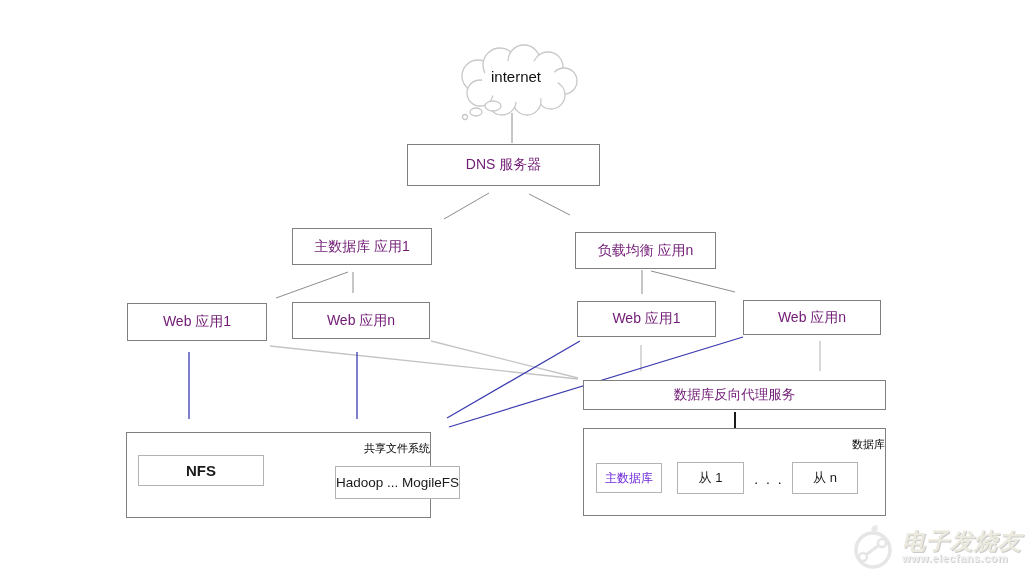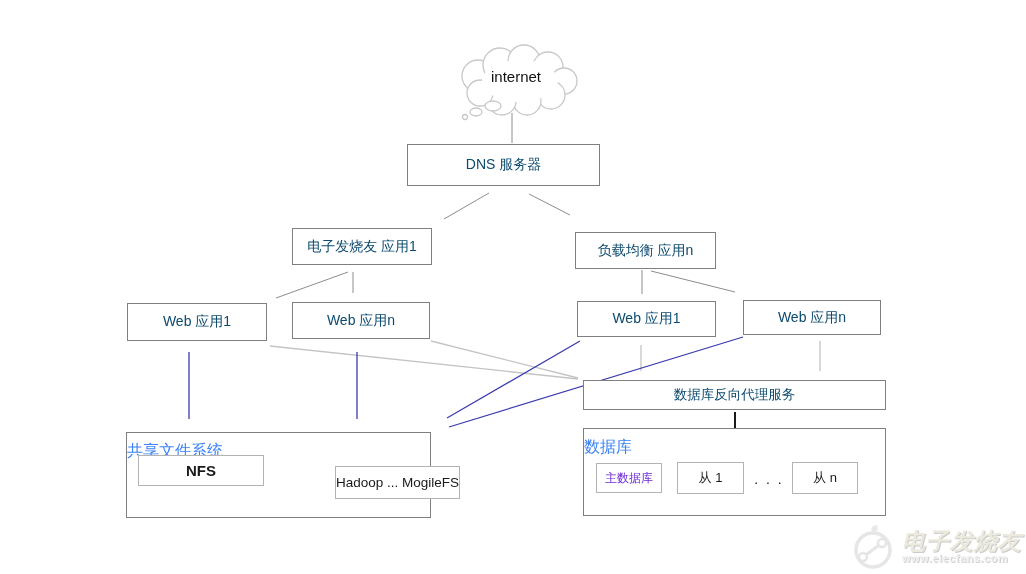--- a/index.html
+++ b/index.html
@@ -7,29 +7,29 @@
   body { font-family:"Liberation Sans","DejaVu Sans",sans-serif; }
   #canvas {
     position:relative; width:1026px; height:574px; background:#ffffff;
     overflow:hidden;
   }
   #wires { position:absolute; left:0; top:0; z-index:0; }
   .node {
     position:absolute; z-index:2; background:#ffffff;
     border:1px solid #7f7f7f;
     display:flex; align-items:center; justify-content:center;
-    font-size:14px; color:#0c4a6e; white-space:nowrap;
+    font-size:14px; color:#701a75; white-space:nowrap;
   }
   .container-node {
     position:absolute; z-index:1; background:#ffffff;
     border:1px solid #7f7f7f;
   }
   .container-label {
     position:absolute; top:8px; left:0; width:100%;
-    text-align:left; font-size:16px; color:#3b82f6;
+    text-align:right; font-size:11px; color:#000000;
   }
   .inner-node {
     position:absolute; background:#ffffff; border:1px solid #b3b3b3;
     display:flex; align-items:center; justify-content:center;
     font-size:13px; color:#1a1a1a; white-space:nowrap;
   }
   .cloud-label {
     position:absolute; left:462px; top:68px; width:108px; z-index:2;
     text-align:center; font-size:15px; color:#111; 
   }
@@ -97,21 +97,21 @@
       <line x1="743" y1="337" x2="449" y2="427"></line>
     </g>
 
     <line x1="735" y1="412" x2="735" y2="428" stroke="#1a1a1a" stroke-width="2"></line>
   </svg>
 
   <div class="cloud-label">internet</div>
 
   <div class="node" style="left:407px; top:144px; width:193px; height:42px;">DNS 服务器</div>
 
-  <div class="node" style="left:292px; top:228px; width:140px; height:37px;">电子发烧友 应用1</div>
+  <div class="node" style="left:292px; top:228px; width:140px; height:37px;">主数据库 应用1</div>
 
   <div class="node" style="left:575px; top:232px; width:141px; height:37px;">负载均衡 应用n</div>
 
   <div class="node" style="left:127px; top:303px; width:140px; height:38px;">Web 应用1</div>
 
   <div class="node" style="left:292px; top:302px; width:138px; height:37px;">Web 应用n</div>
 
   <div class="node" style="left:577px; top:301px; width:139px; height:36px;">Web 应用1</div>
 
   <div class="node" style="left:743px; top:300px; width:138px; height:35px;">Web 应用n</div>

